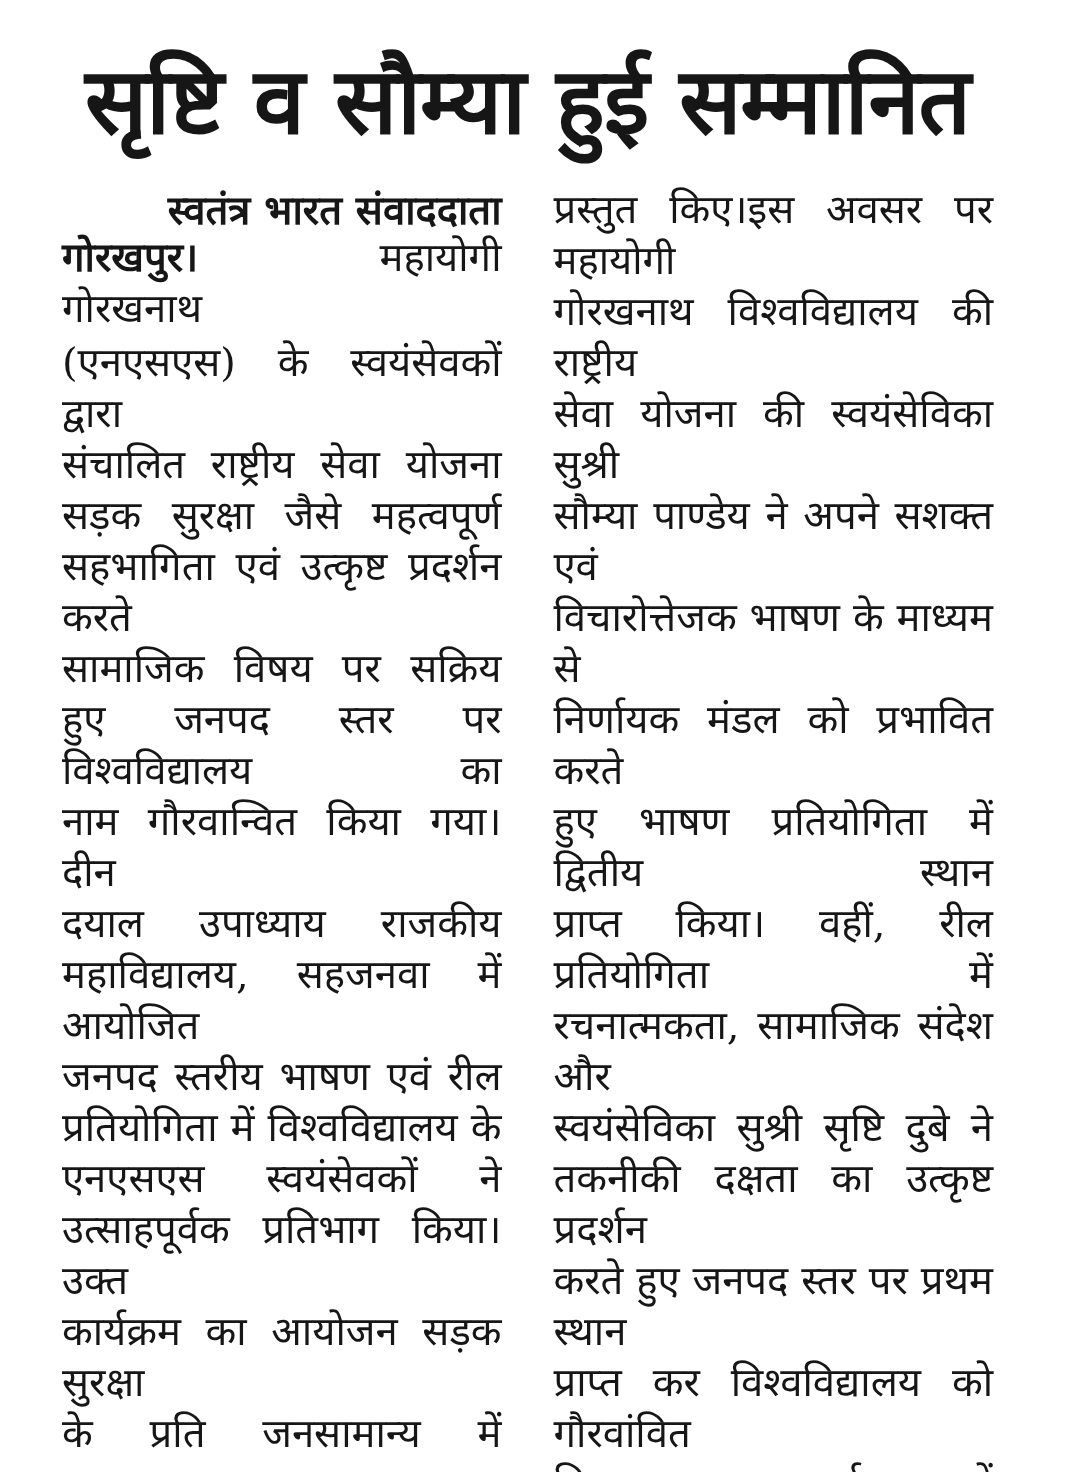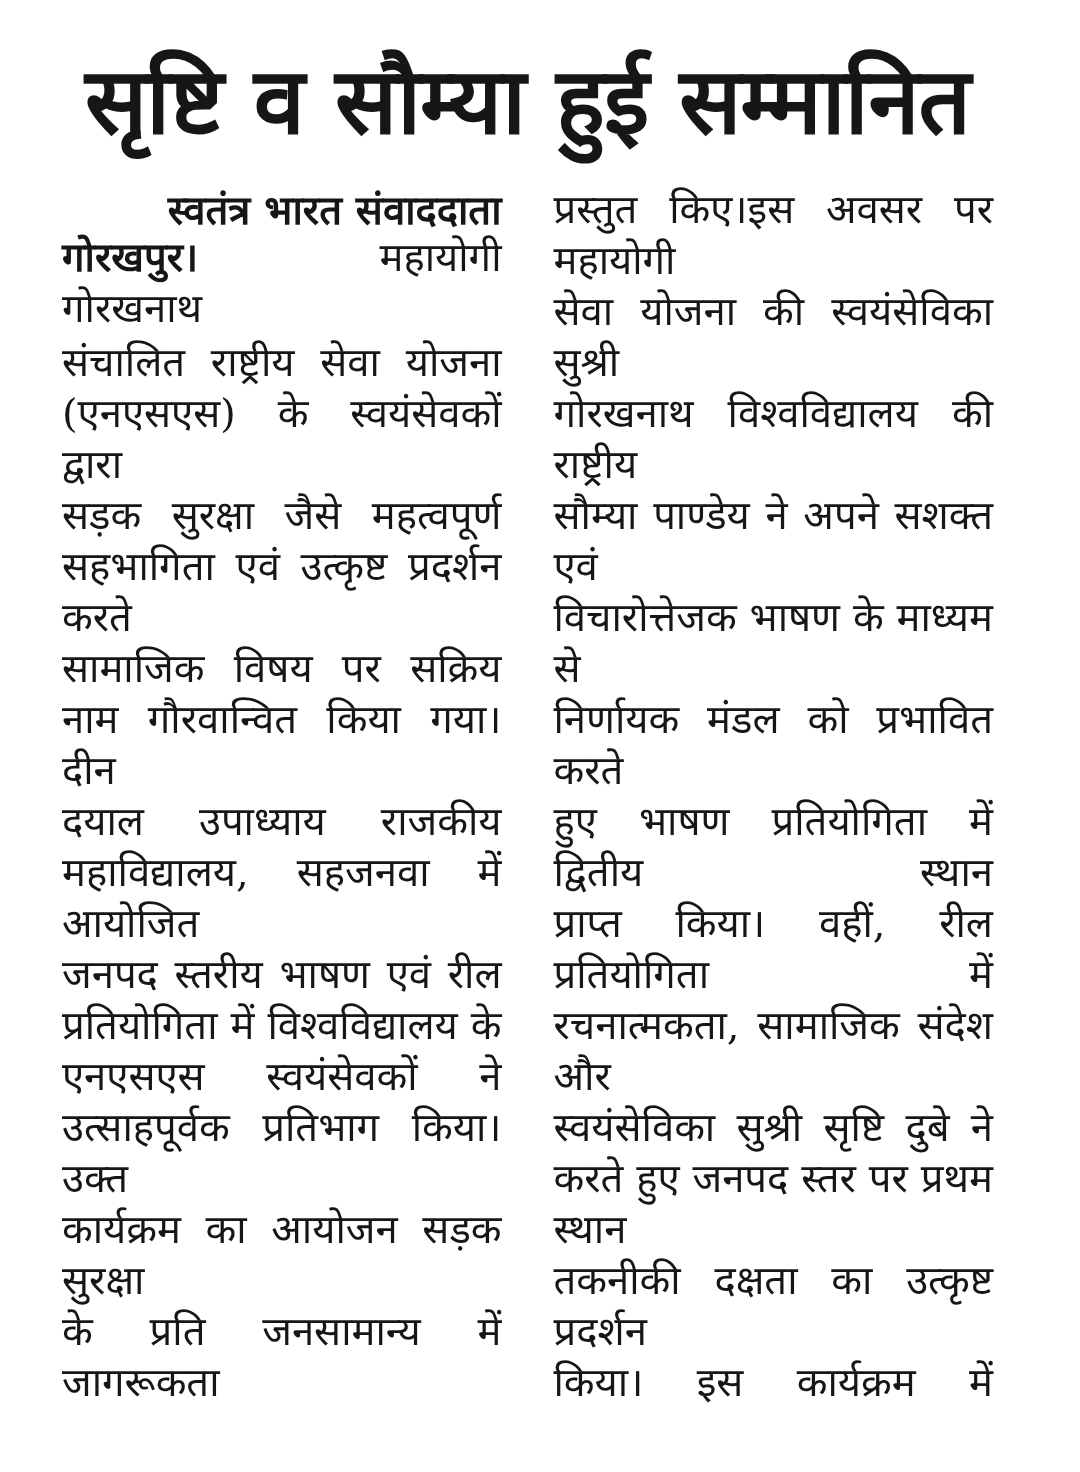--- a/index.html
+++ b/index.html
@@ -72,50 +72,52 @@
 
   <div class="columns">
 
     <div class="col">
       <div class="byline">स्वतंत्र भारत संवाददाता</div>
       <div class="lead-line">
         <span class="dateline">गोरखपुर।</span>
         <span>महायोगी गोरखनाथ</span>
       </div>
       <div>
+          <div class="line">(एनएसएस) के स्वयंसेवकों द्वारा</div>
           <div class="line">संचालित राष्ट्रीय सेवा योजना</div>
-          <div class="line">(एनएसएस) के स्वयंसेवकों द्वारा</div>
           <div class="line">सड़क सुरक्षा जैसे महत्वपूर्ण</div>
           <div class="line">सहभागिता एवं उत्कृष्ट प्रदर्शन करते</div>
           <div class="line">सामाजिक विषय पर सक्रिय</div>
+          <div class="line">हुए जनपद स्तर पर विश्वविद्यालय का</div>
           <div class="line">नाम गौरवान्वित किया गया। दीन</div>
           <div class="line">दयाल उपाध्याय राजकीय</div>
           <div class="line">महाविद्यालय, सहजनवा में आयोजित</div>
           <div class="line">जनपद स्तरीय भाषण एवं रील</div>
           <div class="line">प्रतियोगिता में विश्वविद्यालय के</div>
           <div class="line">एनएसएस स्वयंसेवकों ने</div>
           <div class="line">उत्साहपूर्वक प्रतिभाग किया। उक्त</div>
           <div class="line">कार्यक्रम का आयोजन सड़क सुरक्षा</div>
           <div class="line">के प्रति जनसामान्य में जागरूकता</div>
         </div>
     </div>
 
     <div class="col">
       <div>
           <div class="line">प्रस्तुत किए।इस अवसर पर महायोगी</div>
+          <div class="line">गोरखनाथ विश्वविद्यालय की राष्ट्रीय</div>
           <div class="line">सेवा योजना की स्वयंसेविका सुश्री</div>
-          <div class="line">गोरखनाथ विश्वविद्यालय की राष्ट्रीय</div>
           <div class="line">सौम्या पाण्डेय ने अपने सशक्त एवं</div>
           <div class="line">विचारोत्तेजक भाषण के माध्यम से</div>
           <div class="line">निर्णायक मंडल को प्रभावित करते</div>
           <div class="line">हुए भाषण प्रतियोगिता में द्वितीय स्थान</div>
           <div class="line">प्राप्त किया। वहीं, रील प्रतियोगिता में</div>
           <div class="line">रचनात्मकता, सामाजिक संदेश और</div>
           <div class="line">स्वयंसेविका सुश्री सृष्टि दुबे ने</div>
+          <div class="line">तकनीकी दक्षता का उत्कृष्ट प्रदर्शन</div>
           <div class="line">करते हुए जनपद स्तर पर प्रथम स्थान</div>
-          <div class="line">तकनीकी दक्षता का उत्कृष्ट प्रदर्शन</div>
+          <div class="line">प्राप्त कर विश्वविद्यालय को गौरवांवित</div>
           <div class="line">किया। इस कार्यक्रम में</div>
         </div>
     </div>
 
   </div>
 
 </div>
 
 </body></html>

